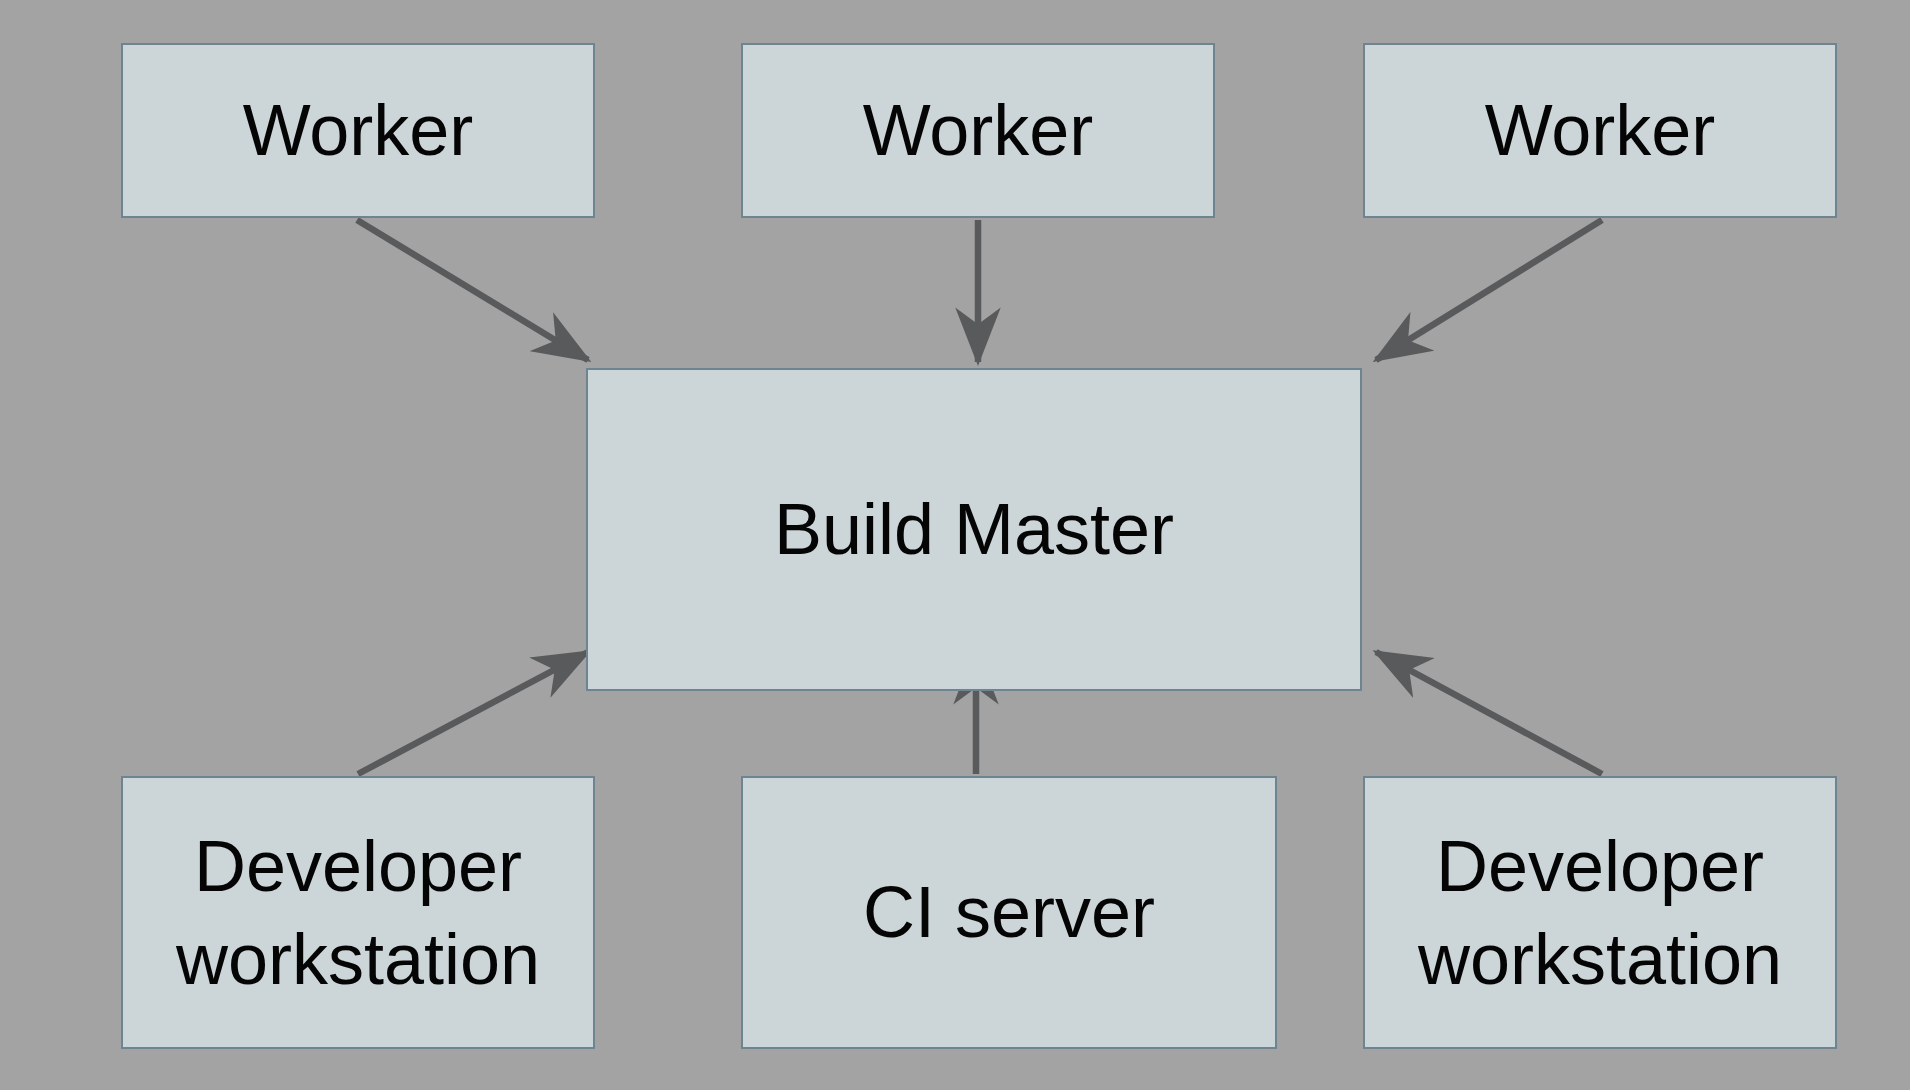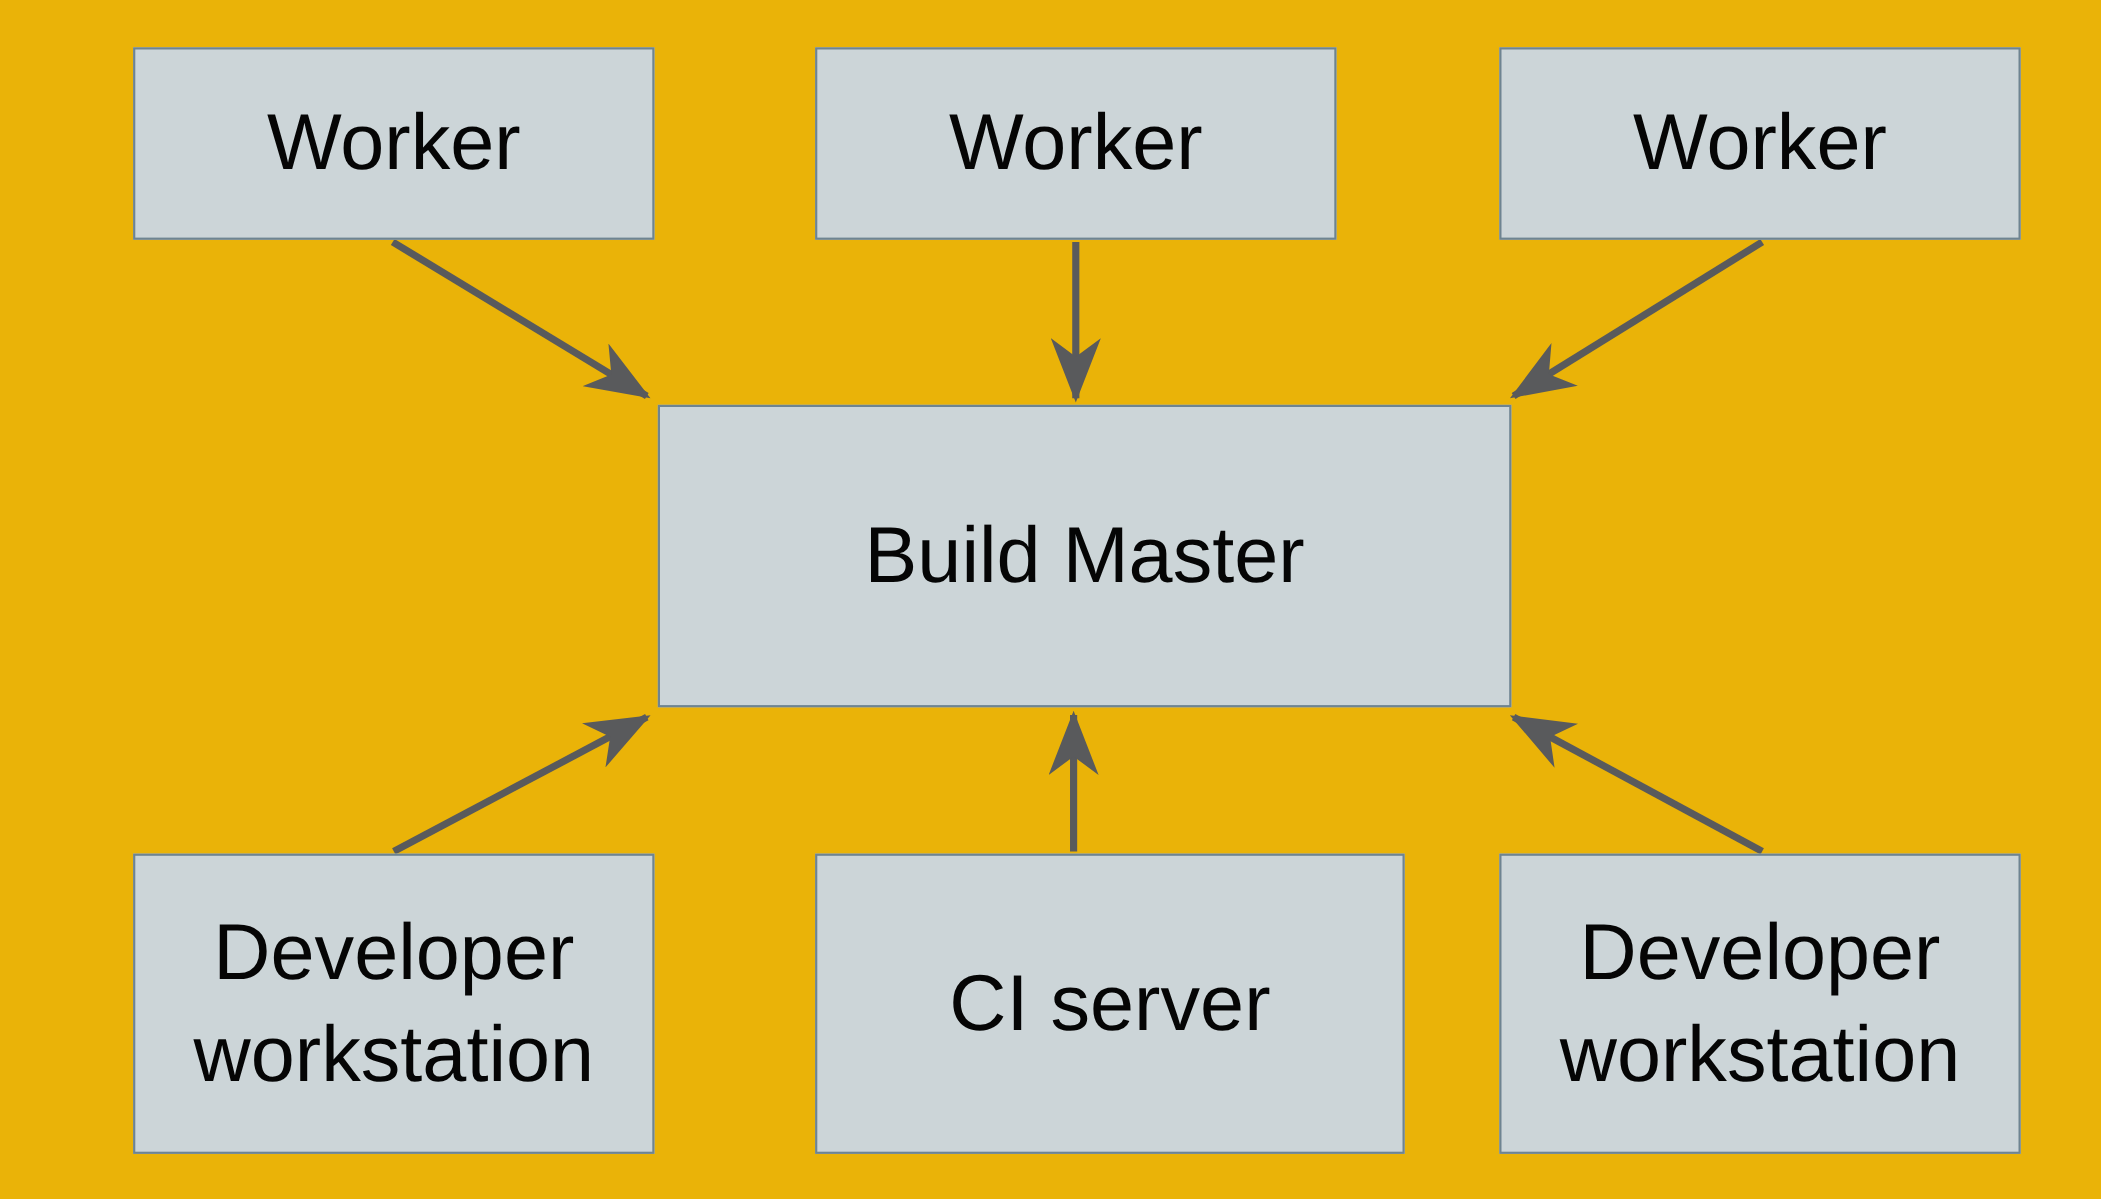--- a/index.html
+++ b/index.html
@@ -5,21 +5,21 @@
   html, body {
     margin: 0;
     padding: 0;
     background: #ffffff;
     font-family: "Liberation Sans", sans-serif;
   }
   .canvas {
     position: relative;
     width: 1910px;
     height: 1090px;
-    background: #eab308;
+    background: #a3a3a3;
     overflow: hidden;
   }
   .node {
     position: absolute;
     background: #ccd5d8;
     border: 2px solid #6e8491;
     display: flex;
     align-items: center;
     justify-content: center;
     text-align: center;
@@ -27,21 +27,21 @@
     font-size: 72px;
     line-height: 1.28;
     box-sizing: border-box;
     padding: 0 10px;
   }
   
   .node.worker-1 { left: 121px;  top: 43px;  width: 474px; height: 175px; }
   .node.worker-2 { left: 741px;  top: 43px;  width: 474px; height: 175px; }
   .node.worker-3 { left: 1363px; top: 43px;  width: 474px; height: 175px; }
   
-  .node.build-master { left: 598px; top: 368px; width: 776px; height: 275px; }
+  .node.build-master { left: 586px; top: 368px; width: 776px; height: 323px; }
   
   .node.dev-left  { left: 121px;  top: 776px; width: 474px; height: 273px; }
   .node.ci-server { left: 741px;  top: 776px; width: 536px; height: 273px; }
   .node.dev-right { left: 1363px; top: 776px; width: 474px; height: 273px; }
 
   .edge-layer {
     position: absolute;
     left: 0; top: 0;
     width: 1910px;
     height: 1090px;

